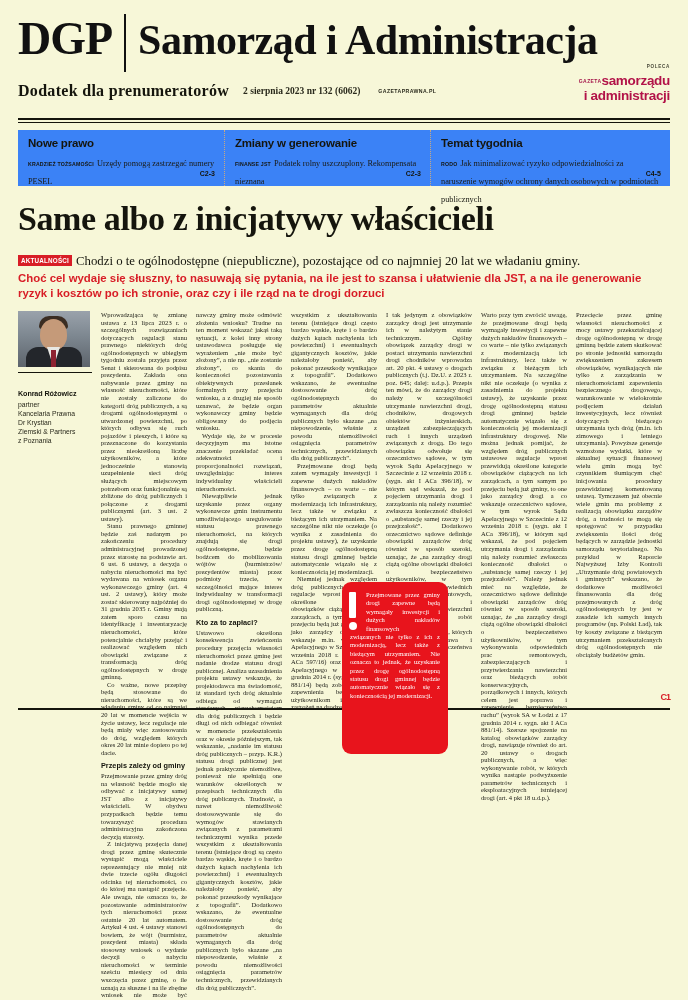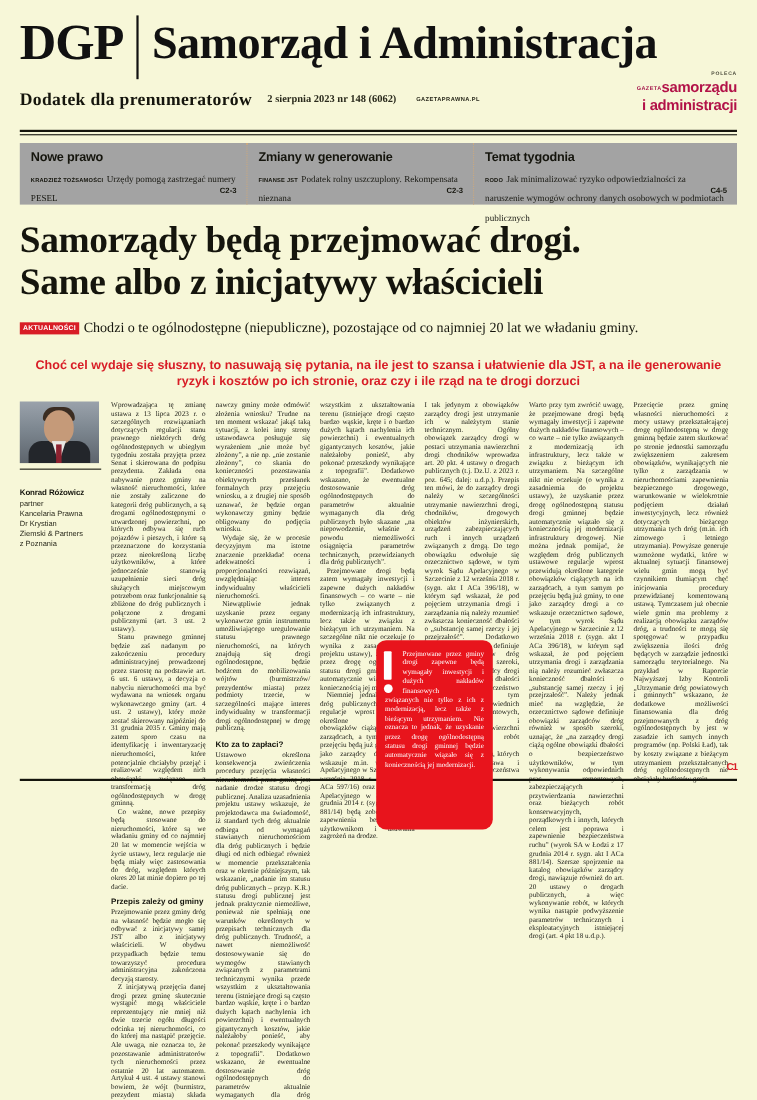--- a/index.html
+++ b/index.html
@@ -49,21 +49,21 @@
   .poleca{font-family:"Liberation Sans",sans-serif;font-size:4.6px;font-weight:bold;letter-spacing:.7px;color:#4a4a3a;}
   .gsa{margin-top:2px;white-space:nowrap;}
   .gsa .g-small{font-family:"Liberation Sans",sans-serif;font-size:5px;font-weight:bold;letter-spacing:.4px;color:#a4154a;vertical-align:2px;}
   .gsa .g-big{font-family:"Liberation Sans",sans-serif;font-size:13.5px;font-weight:bold;color:#b21248;letter-spacing:-.3px;line-height:13px;}
   .gsa .g-big2{display:block;text-align:right;font-family:"Liberation Sans",sans-serif;font-size:13.5px;font-weight:bold;color:#b21248;letter-spacing:-.3px;line-height:14px;}
 
   .rule-double{border-top:2px solid #15150d;border-bottom:1px solid #15150d;height:2px;margin-top:2px;}
 
   
   .teasers{
-    display:flex;background:#a3a3a3;margin-top:7px;height:56px;box-sizing:border-box;
+    display:flex;background:#3b82f6;margin-top:7px;height:56px;box-sizing:border-box;
   }
   .teaser{flex:1;padding:7px 9px 0 10px;box-sizing:border-box;position:relative;}
   .teaser + .teaser{border-left:1px dotted #c9a880;}
   .t-head{font-family:"Liberation Sans",sans-serif;font-weight:bold;font-size:11.5px;color:#15150d;letter-spacing:-.2px;margin-bottom:3px;}
   .t-kicker{font-family:"Liberation Sans",sans-serif;font-weight:bold;font-size:5.2px;letter-spacing:.2px;color:#15150d;text-transform:uppercase;margin-right:3px;}
   .t-text{font-family:"Liberation Serif",serif;font-size:8.3px;line-height:10.5px;color:#1a1a14;display:inline;}
   .t-ref{font-family:"Liberation Sans",sans-serif;font-weight:bold;font-size:7px;color:#15150d;position:absolute;right:9px;bottom:9px;}
   .teaser.narrow{flex:0 0 206px;}
   .teaser.wide{flex:1;}
 
@@ -77,21 +77,21 @@
   
   .lead{margin-top:13px;}
   .badge{
     display:inline-block;background:#d81d26;color:#fff;
     font-family:"Liberation Sans",sans-serif;font-weight:bold;font-size:6.3px;
     letter-spacing:.2px;padding:2px 3px 1.5px 3px;vertical-align:2px;margin-right:4px;
   }
   .lead-normal{font-family:"Liberation Serif",serif;font-size:12.8px;line-height:15px;color:#15150d;}
   .lead-red{
     font-family:"Liberation Sans",sans-serif;font-weight:bold;font-size:11.4px;
-    line-height:14.5px;color:#d81d26;margin-top:18px;text-align:center;
+    line-height:14.5px;color:#d81d26;margin-top:2px;
   }
 
   
   .body-wrap{display:flex;margin-top:11px;gap:9px;position:relative;}
   .col{width:86px;flex:0 0 86px;position:relative;}
   .col.author{width:74px;flex:0 0 74px;}
 
   .photo{
     width:72px;height:56px;background:linear-gradient(180deg,#9aa2ab 0%,#7d8790 45%,#5d646c 100%);
     position:relative;overflow:hidden;
@@ -148,21 +148,21 @@
 <div class="page">
 
   <div class="masthead">
     <div class="dgp">DGP</div>
     <div class="mast-rule"></div>
     <div class="mast-title">Samorząd i Administracja</div>
   </div>
 
   <div class="sub-row">
     <span class="sub-line">Dodatek dla prenumeratorów</span>
-    <span class="issue">2 sierpnia 2023 nr 148 (6062)</span>
+    <span class="issue">2 sierpnia 2023 nr 132 (6062)</span>
     <span class="site">GAZETAPRAWNA.PL</span>
 
     <div class="poleca-block">
       <div class="poleca">POLECA</div>
       <div class="gsa">
         <span class="g-small">GAZETA</span><span class="g-big">samorządu</span>
         <span class="g-big2">i administracji</span>
       </div>
     </div>
   </div>
@@ -181,21 +181,20 @@
       <div class="t-ref">C2-3</div>
     </div>
     <div class="teaser wide">
       <div class="t-head">Temat tygodnia</div>
       <div><span class="t-kicker">RODO</span><span class="t-text">Jak minimalizować ryzyko odpowiedzialności za naruszenie wymogów ochrony danych osobowych w podmiotach publicznych</span></div>
       <div class="t-ref">C4-5</div>
     </div>
   </div>
 
   <div class="headline">
-    <div>Samorządy będą przejmować drogi.</div>
     <div>Same albo z inicjatywy właścicieli</div>
   </div>
 
   <div class="lead">
     <div>
       <span class="badge">AKTUALNOŚCI</span><span class="lead-normal">Chodzi o te ogólnodostępne (niepubliczne), pozostające od co najmniej 20 lat we władaniu gminy.</span>
     </div>
     <div class="lead-red">Choć cel wydaje się słuszny, to nasuwają się pytania, na ile jest to szansa i ułatwienie dla JST, a na ile generowanie ryzyk i kosztów po ich stronie, oraz czy i ile rząd na te drogi dorzuci</div>
   </div>
 

